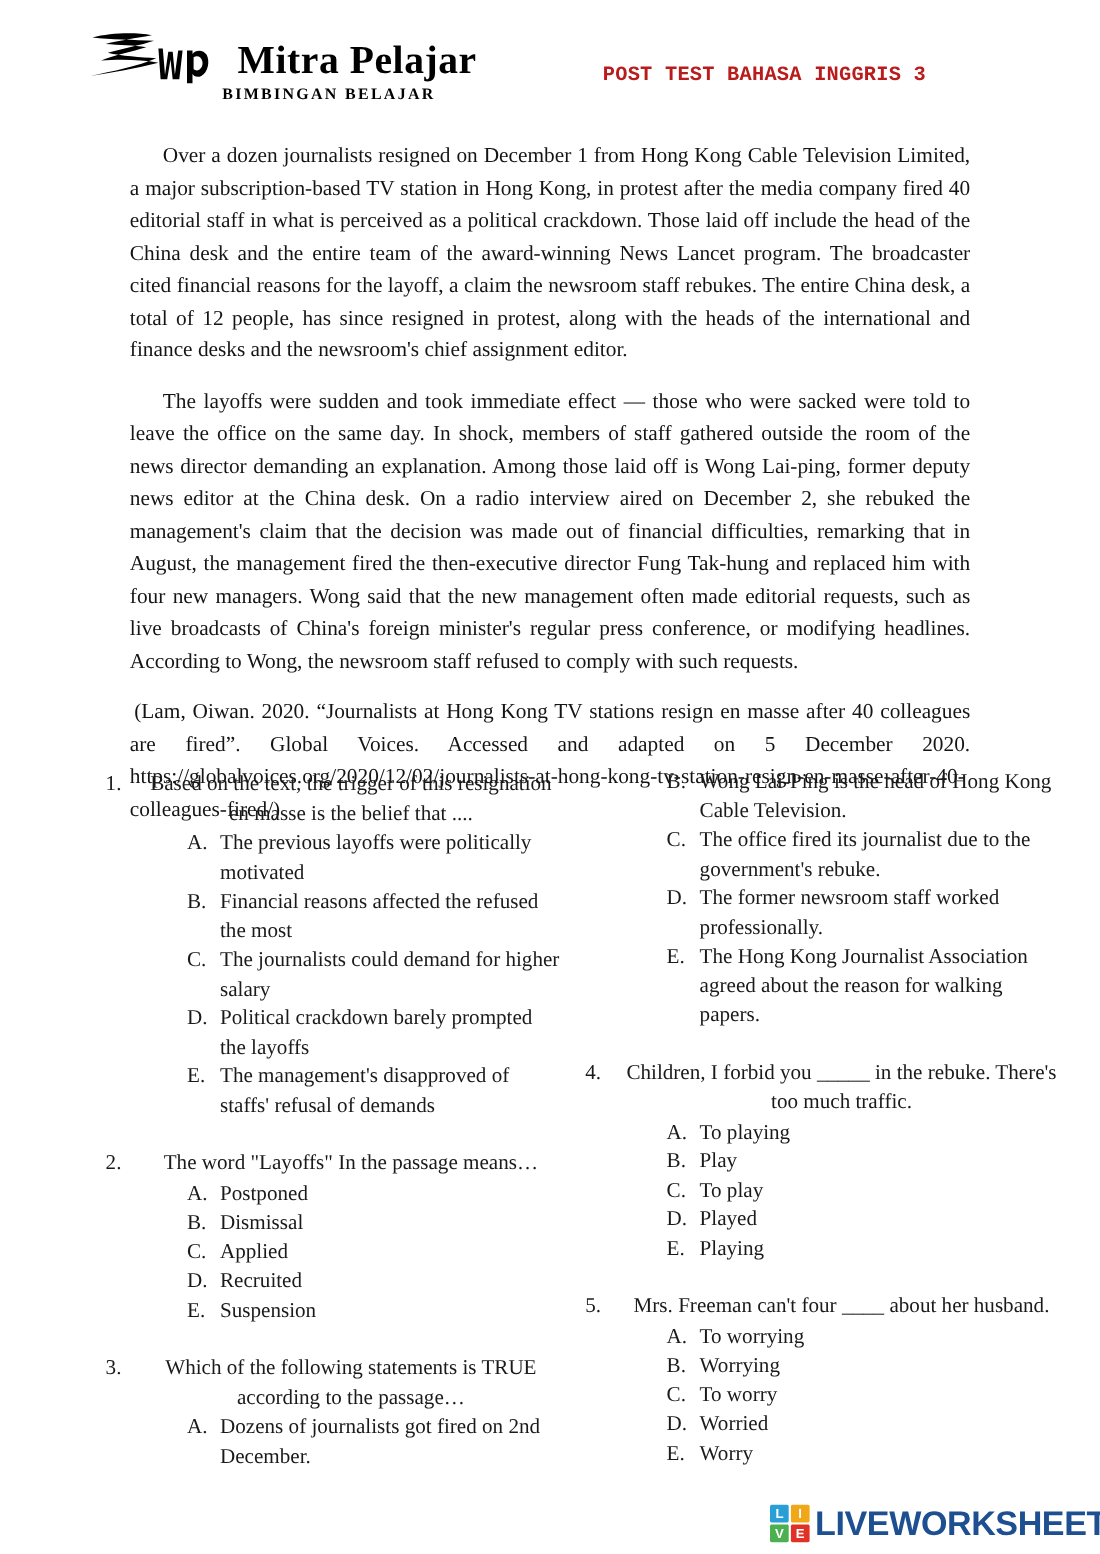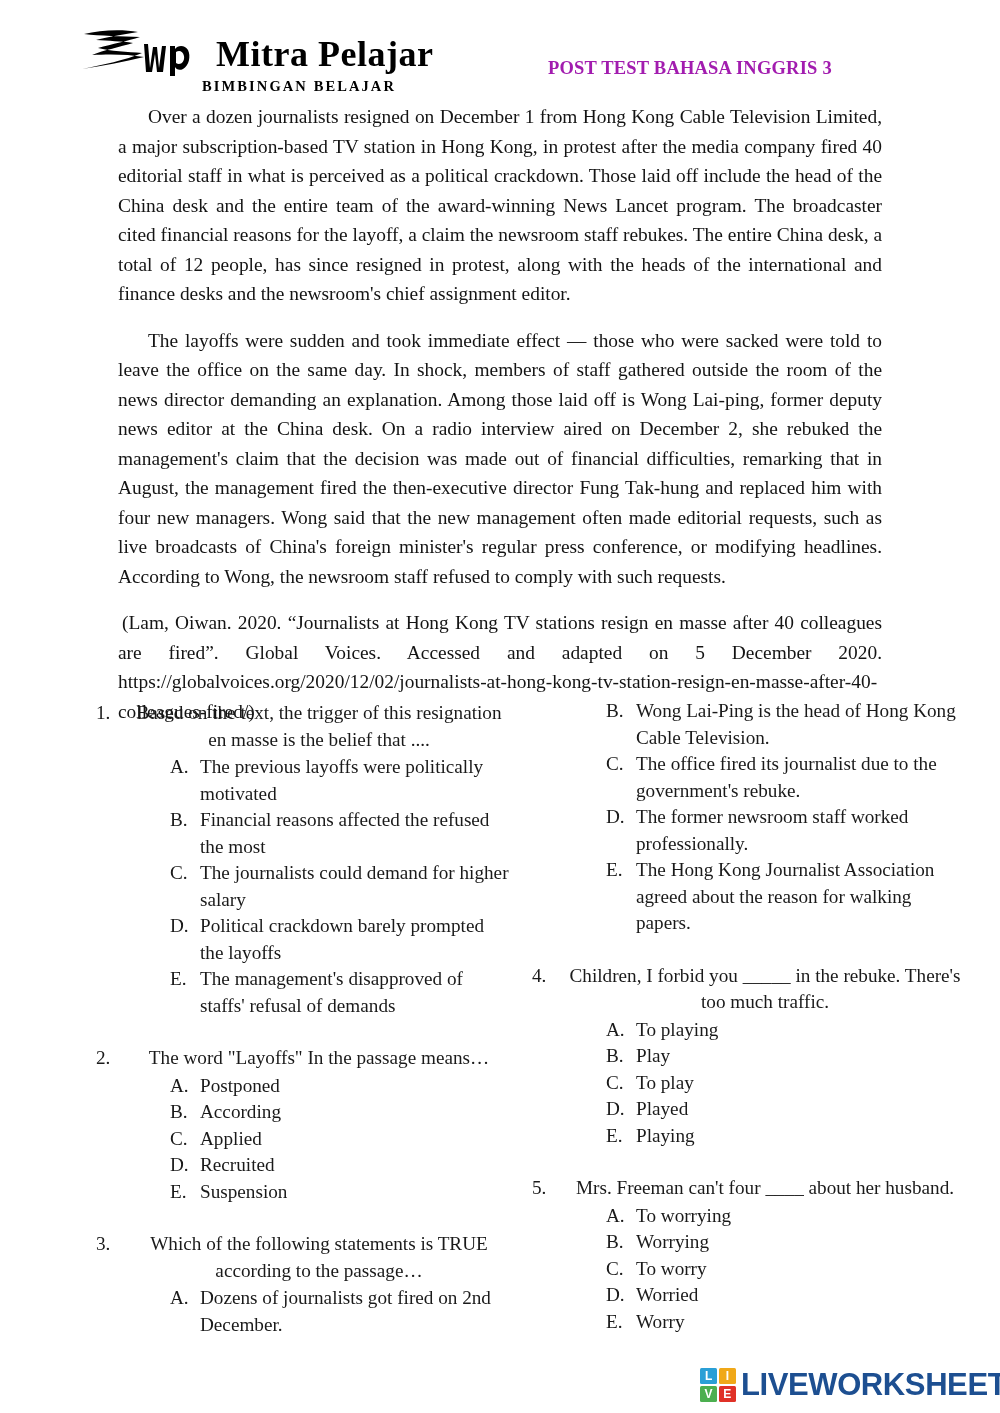--- a/index.html
+++ b/index.html
@@ -60,34 +60,34 @@
     font-weight: bold;
     font-size: 14.5px;
     letter-spacing: 2.1px;
     color: #000;
     white-space: nowrap;
   }
   .doc-title {
     position: absolute;
     left: 548px;
     top: 58px;
-    font-family: Liberation Serif, serif;
+    font-family: Liberation Mono, monospace;
     font-weight: bold;
     font-size: 18.5px;
     letter-spacing: 0.2px;
-    color: #a21caf;
+    color: #b91c1c;
     white-space: nowrap;
     text-align: center;
   }
 
   
   .passage {
     position: absolute;
     left: 118px;
-    top: 102px;
+    top: 127px;
     width: 764px;
   }
   .para {
     text-align: justify;
     text-justify: inter-word;
     font-size: 19.4px;
     line-height: 29.5px;
     margin: 0 0 17px 0;
     color: #141414;
   }
@@ -259,21 +259,21 @@
         <span class="q-num">2.</span>
         <span class="q-text">The word "Layoffs" In the passage means…</span>
       </div>
       <div class="opts">
         <div class="opt">
           <span class="opt-letter">A.</span>
           <span class="opt-text">Postponed</span>
         </div>
         <div class="opt">
           <span class="opt-letter">B.</span>
-          <span class="opt-text">According</span>
+          <span class="opt-text">Dismissal</span>
         </div>
         <div class="opt">
           <span class="opt-letter">C.</span>
           <span class="opt-text">Applied</span>
         </div>
         <div class="opt">
           <span class="opt-letter">D.</span>
           <span class="opt-text">Recruited</span>
         </div>
         <div class="opt">

